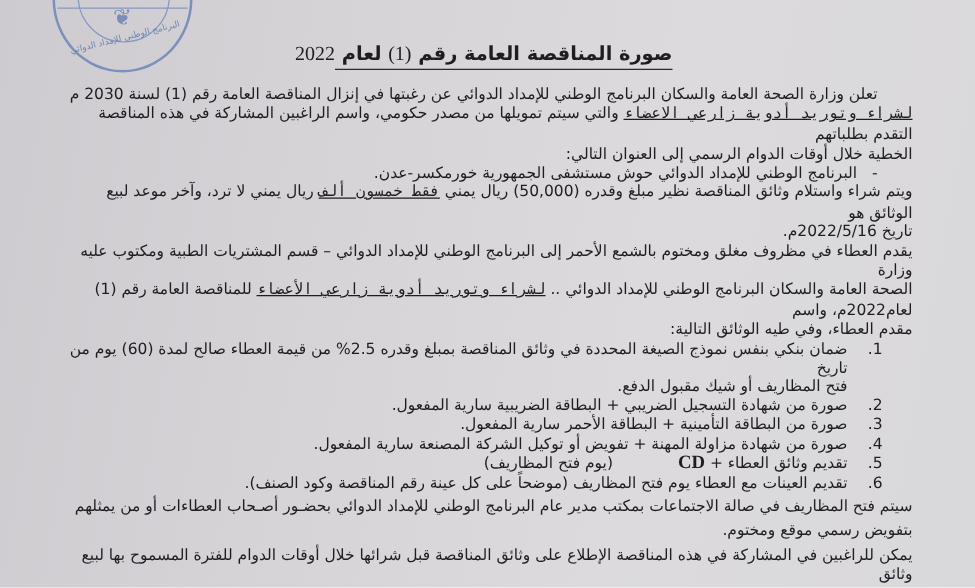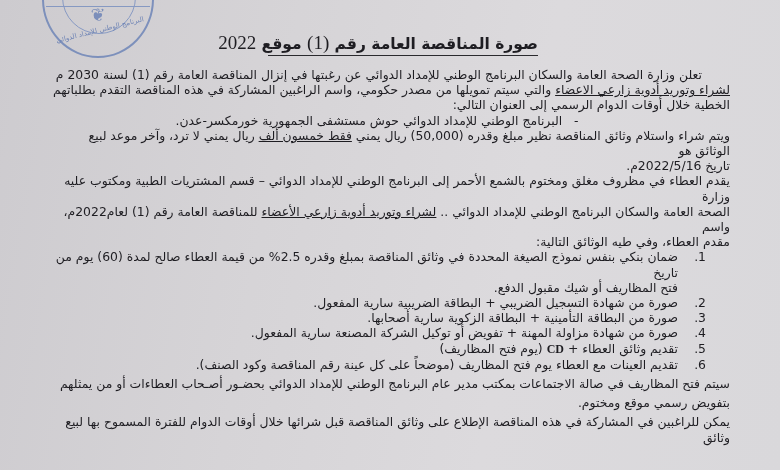--- a/index.html
+++ b/index.html
@@ -74,75 +74,76 @@
       font-weight: bold;
       font-size: 15.5px;
       line-height: 20px;
       border-bottom: 1.5px solid #2a2a2e;
       padding-bottom: 1px;
       white-space: nowrap;
     }
     .title .num {
       font-family: "Liberation Serif", "DejaVu Serif", serif;
       font-weight: normal;
-      font-size: 19px;
+      font-size: 16px;
     }
     .body-text {
       position: absolute;
       top: 67px;
       left: 52px;
       width: 678px;
       direction: rtl;
       text-align: right;
       font-size: 12.4px;
       line-height: 15.2px;
     }
     .body-text p {
       margin: 0;
     }
     .indent { padding-right: 28px; }
-    .u { text-decoration: underline; }
+    .u { text-decoration: underline; font-family: Liberation Mono, monospace; }
     .sp { height: 4px; }
-    .bullet-line { padding-right: 28px; text-align: center; }
+    .bullet-line { padding-right: 28px; }
     ol.docs {
       list-style: none;
       margin: 0;
       padding: 0;
     }
     ol.docs li {
       position: relative;
       padding-right: 52px;
     }
     ol.docs li .n {
       position: absolute;
       right: 24px;
       top: 0;
     }
     .serif-num {
       font-family: "Liberation Serif", "DejaVu Serif", serif;
-      font-size: 12px;
+      font-size: 15px;
+      margin-left: 48px;
     }
     .bold { font-weight: bold; }
   </style>
 </head>
 <body>
 
 <div class="page">
 
   <div class="stamp">
     <div class="stamp-hline"></div>
     <div class="stamp-inner"></div>
     <div class="stamp-eagle">❦</div>
     <div class="stamp-text">البرنامج الوطني للإمداد الدوائي</div>
   </div>
 
   <div class="title">
     <span>صورة المناقصة العامة رقم</span>
     <span class="num">(1)</span>
-    <span>موقع</span>
+    <span>لعام</span>
     <span class="num">2022</span>
   </div>
 
   <div class="body-text">
 
     <p class="indent">تعلن وزارة الصحة العامة والسكان البرنامج الوطني للإمداد الدوائي عن رغبتها في إنزال المناقصة العامة رقم (1) لسنة 2030 م</p>
     <p><span class="u">لشراء وتوريد أدوية زارعي الاعضاء</span><span> والتي سيتم تمويلها من مصدر حكومي، واسم الراغبين المشاركة في هذه المناقصة التقدم بطلباتهم</span></p>
     <p>الخطية خلال أوقات الدوام الرسمي إلى العنوان التالي:</p>
 
     <p class="bullet-line"><span>-</span>&nbsp;&nbsp;&nbsp;<span>البرنامج الوطني للإمداد الدوائي حوش مستشفى الجمهورية خورمكسر-عدن.</span></p>
@@ -150,21 +151,21 @@
     <p><span>ويتم شراء واستلام وثائق المناقصة نظير مبلغ وقدره (50,000) ريال يمني </span><span class="u">فقط خمسون ألف</span><span> ريال يمني لا ترد، وآخر موعد لبيع الوثائق هو</span></p>
     <p>تاريخ 2022/5/16م.</p>
 
     <p>يقدم العطاء في مظروف مغلق ومختوم بالشمع الأحمر إلى البرنامج الوطني للإمداد الدوائي – قسم المشتريات الطبية ومكتوب عليه وزارة</p>
     <p><span>الصحة العامة والسكان البرنامج الوطني للإمداد الدوائي .. </span><span class="u">لشراء وتوريد أدوية زارعي الأعضاء</span><span> للمناقصة العامة رقم (1) لعام2022م، واسم</span></p>
     <p>مقدم العطاء، وفي طيه الوثائق التالية:</p>
 
     <ol class="docs">
       <li><span class="n">1.</span><span>ضمان بنكي بنفس نموذج الصيغة المحددة في وثائق المناقصة بمبلغ وقدره 2.5% من قيمة العطاء صالح لمدة (60) يوم من تاريخ</span><br><span>فتح المظاريف أو شيك مقبول الدفع.</span></li>
       <li><span class="n">2.</span><span>صورة من شهادة التسجيل الضريبي + البطاقة الضريبية سارية المفعول.</span></li>
-      <li><span class="n">3.</span><span>صورة من البطاقة التأمينية + البطاقة الزكوية سارية أصحابها.</span></li>
+      <li><span class="n">3.</span><span>صورة من البطاقة التأمينية + البطاقة الأحمر سارية المفعول.</span></li>
       <li><span class="n">4.</span><span>صورة من شهادة مزاولة المهنة + تفويض أو توكيل الشركة المصنعة سارية المفعول.</span></li>
       <li><span class="n">5.</span><span>تقديم وثائق العطاء + </span><span class="bold serif-num">CD</span><span> (يوم فتح المظاريف)</span></li>
       <li><span class="n">6.</span><span>تقديم العينات مع العطاء يوم فتح المظاريف (موضحاً على كل عينة رقم المناقصة وكود الصنف).</span></li>
     </ol>
 
 
     <div class="sp"></div>
     <p>سيتم فتح المظاريف في صالة الاجتماعات بمكتب مدير عام البرنامج الوطني للإمداد الدوائي بحضـور أصـحاب العطاءات أو من يمثلهم</p>
     <div class="sp"></div>
     <p>بتفويض رسمي موقع ومختوم.</p>

